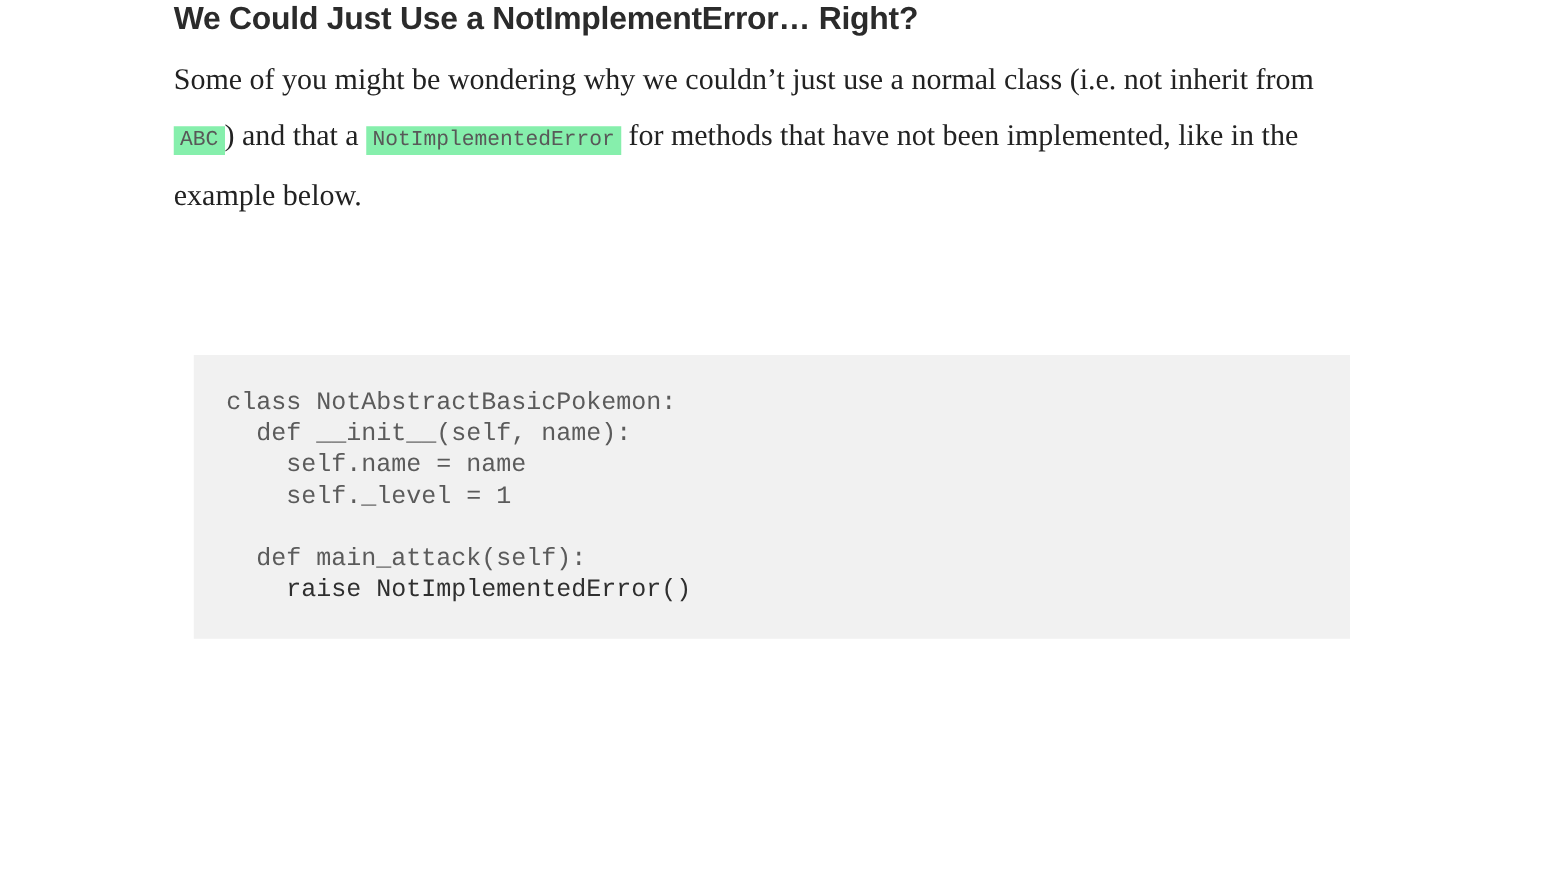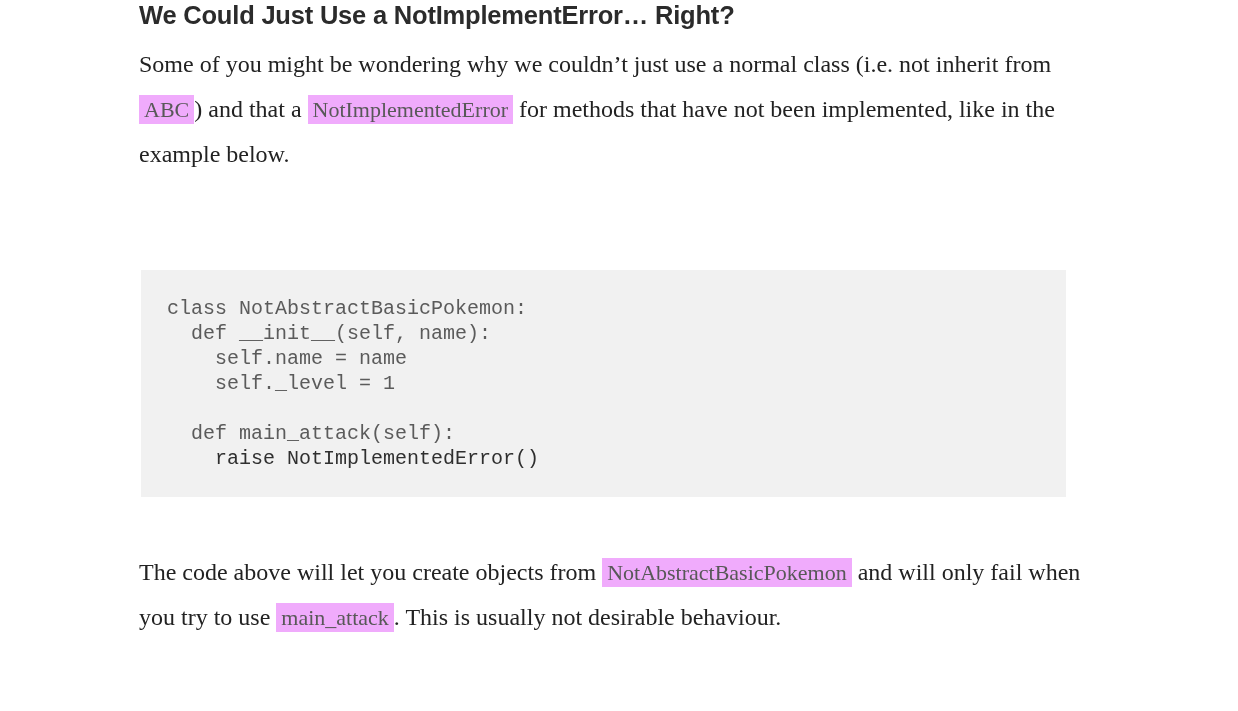--- a/index.html
+++ b/index.html
@@ -40,32 +40,32 @@
     color: #222222;
     margin: 0;
     padding-top: 10px;
   }
 
   .para-top    { padding-top: 11px; }
   .para-bottom { padding-top: 0; }
 
   
   .inline-code {
-    font-family: Liberation Serif, serif;
-    font-size: 22px;
+    font-family: Liberation Mono, monospace;
+    font-size: 17px;
     color: #585858;
-    background: #f0abfc;
+    background: #86efac;
     padding: 2px 5px;
     white-space: pre;
   }
 
   
   .code-block {
     background: #f1f1f1;
-    margin: 2px;
+    margin: 16px;
     padding: 26px 0 26px 26px;
     position: absolute;
     left: 0;
     top: 268px;
     width: 925px;
     box-sizing: border-box;
   }
 
   .code-text {
     font-family: "Liberation Mono", monospace;
@@ -96,17 +96,14 @@
 <body>
 
 <div class="article">
 
   <h2 class="article-heading">We Could Just Use a NotImplementError… Right?</h2>
 
   <p class="article-paragraph para-top"><span>Some of you might be wondering why we couldn’t just use a normal class (i.e. not inherit from </span><code class="inline-code">ABC</code><span>) and that a </span><code class="inline-code">NotImplementedError</code><span> for methods that have not been implemented, like in the example below.</span></p>
 
   <pre class="code-block"><code class="code-text"><span class="code-line">class NotAbstractBasicPokemon:</span><span class="code-line">  def __init__(self, name):</span><span class="code-line">    self.name = name</span><span class="code-line">    self._level = 1</span><span class="code-line">&nbsp;</span><span class="code-line">  def main_attack(self):</span><span class="code-line code-line-emphasis">    raise NotImplementedError()</span></code></pre>
 
-  <div class="closing-block">
-    <p class="article-paragraph para-bottom"><span>The code above will let you create objects from </span><code class="inline-code">NotAbstractBasicPokemon</code><span> and will only fail when you try to use </span><code class="inline-code">main_attack</code><span>. This is usually not desirable behaviour.</span></p>
-  </div>
 
 </div>
 
 </body></html>

